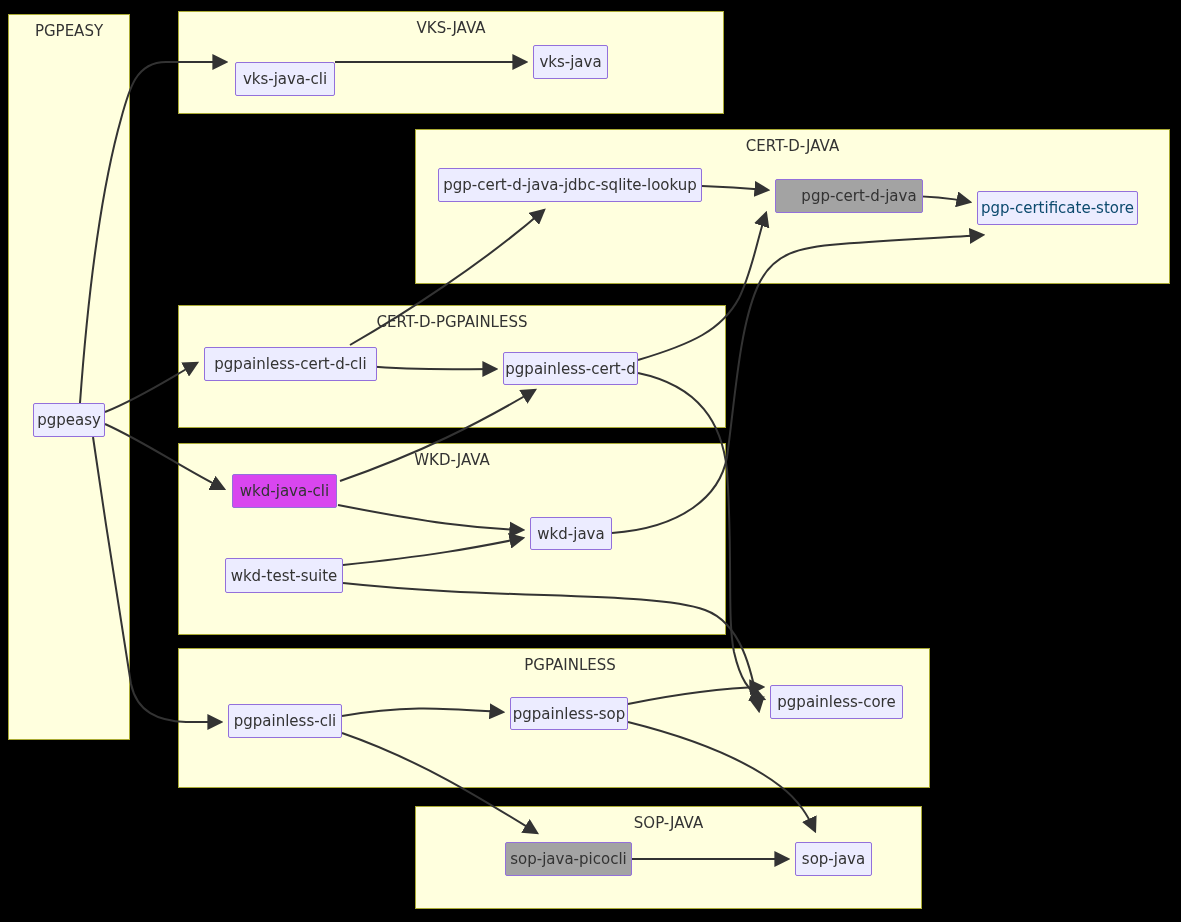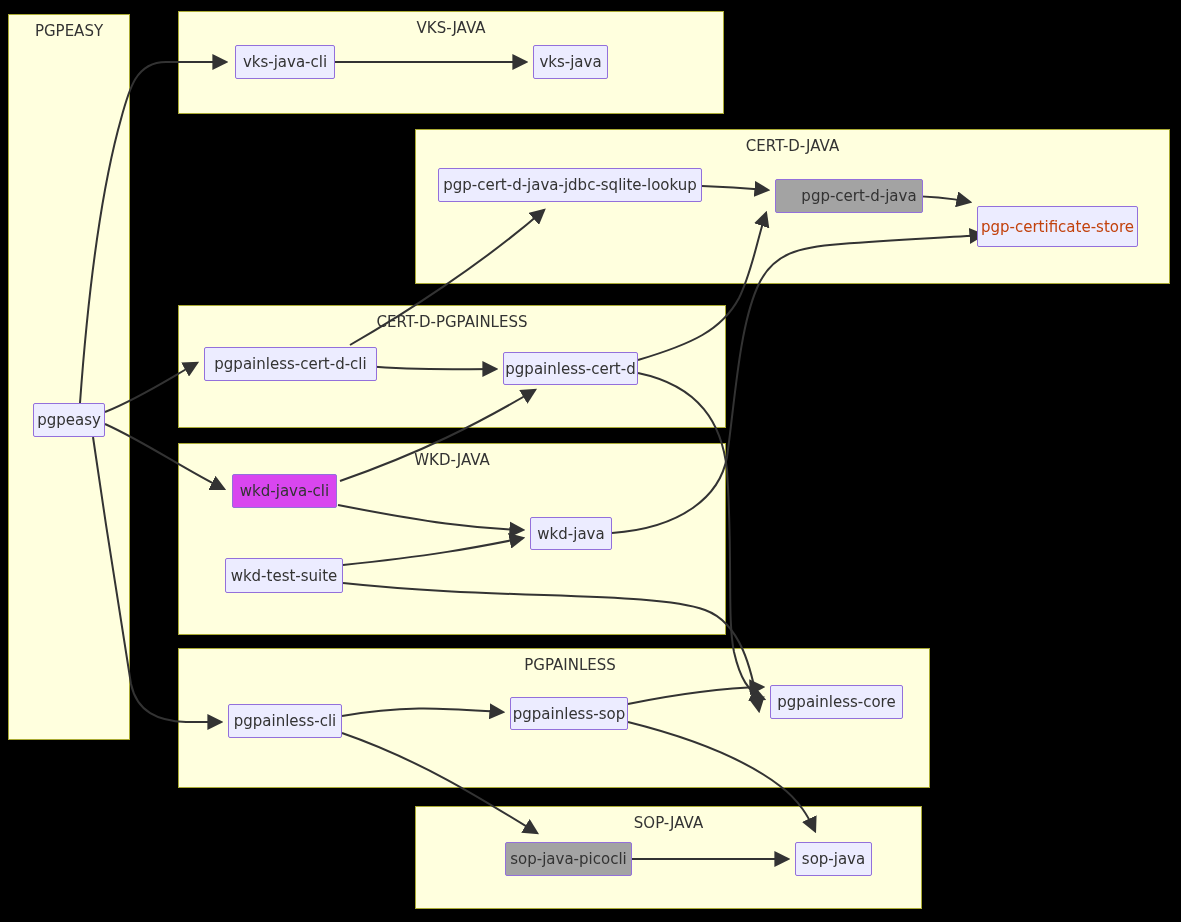--- a/index.html
+++ b/index.html
@@ -89,25 +89,25 @@
       <path d="M 343,565 C 430,556 474,548 523,538" fill="none" stroke="#333333" stroke-width="2" marker-end="url(#arrow)"></path>
       <path d="M 343,583 C 500,600 652,591 705,610 C 741,623 752,670 759,711" fill="none" stroke="#333333" stroke-width="2" marker-end="url(#arrow)"></path>
       <path d="M 612,533 C 682,528 720,496 727,457 C 735,400 739,330 757,288 C 772,252 801,247 841,244 C 896,240 938,238 983,235" fill="none" stroke="#333333" stroke-width="2" marker-end="url(#arrow)"></path>
       <path d="M 342,716 C 408,704 452,709 503,712" fill="none" stroke="#333333" stroke-width="2" marker-end="url(#arrow)"></path>
       <path d="M 342,733 C 420,760 482,799 537,833" fill="none" stroke="#333333" stroke-width="2" marker-end="url(#arrow)"></path>
       <path d="M 628,704 C 682,693 722,688 763,687" fill="none" stroke="#333333" stroke-width="2" marker-end="url(#arrow)"></path>
       <path d="M 628,722 C 692,738 746,760 780,786 C 800,801 809,818 815,831" fill="none" stroke="#333333" stroke-width="2" marker-end="url(#arrow)"></path>
       <path d="M 632,859 L 788,859" fill="none" stroke="#333333" stroke-width="2" marker-end="url(#arrow)"></path>
     </svg>
     <div class="node" style="left: 33px; top: 403px; width: 72px; height: 34px; background: rgb(236, 236, 255); border-color: rgb(147, 112, 219); color: rgb(51, 51, 51);">pgpeasy</div>
-    <div class="node" style="left: 235px; top: 45px; width: 100px; height: 34px; background: rgb(236, 236, 255); border-color: rgb(147, 112, 219); color: rgb(51, 51, 51);">vks-java-cli</div>
+    <div class="node" style="left: 235px; top: 62px; width: 100px; height: 34px; background: rgb(236, 236, 255); border-color: rgb(147, 112, 219); color: rgb(51, 51, 51);">vks-java-cli</div>
     <div class="node" style="left: 533px; top: 45px; width: 75px; height: 34px; background: rgb(236, 236, 255); border-color: rgb(147, 112, 219); color: rgb(51, 51, 51);">vks-java</div>
     <div class="node" style="left: 438px; top: 168px; width: 264px; height: 34px; background: rgb(236, 236, 255); border-color: rgb(147, 112, 219); color: rgb(51, 51, 51);">pgp-cert-d-java-jdbc-sqlite-lookup</div>
     <div class="node" style="left: 775px; top: 179px; width: 148px; height: 34px; background: #a3a3a3; border-color: rgb(147, 112, 219); color: rgb(51, 51, 51); padding-left: 20px;">pgp-cert-d-java</div>
-    <div class="node" style="left: 977px; top: 206px; width: 161px; height: 41px; background: rgb(236, 236, 255); border-color: rgb(147, 112, 219); color: #c2410c;">pgp-certificate-store</div>
+    <div class="node" style="left: 977px; top: 191px; width: 161px; height: 34px; background: rgb(236, 236, 255); border-color: rgb(147, 112, 219); color: #0c4a6e;">pgp-certificate-store</div>
     <div class="node" style="left: 204px; top: 347px; width: 173px; height: 34px; background: rgb(236, 236, 255); border-color: rgb(147, 112, 219); color: rgb(51, 51, 51);">pgpainless-cert-d-cli</div>
     <div class="node" style="left: 503px; top: 352px; width: 135px; height: 33px; background: rgb(236, 236, 255); border-color: rgb(147, 112, 219); color: rgb(51, 51, 51);">pgpainless-cert-d</div>
     <div class="node" style="left: 232px; top: 474px; width: 105px; height: 34px; background: #d946ef; border-color: rgb(147, 112, 219); color: rgb(51, 51, 51);">wkd-java-cli</div>
     <div class="node" style="left: 530px; top: 517px; width: 82px; height: 33px; background: rgb(236, 236, 255); border-color: rgb(147, 112, 219); color: rgb(51, 51, 51);">wkd-java</div>
     <div class="node" style="left: 225px; top: 558px; width: 118px; height: 35px; background: rgb(236, 236, 255); border-color: rgb(147, 112, 219); color: rgb(51, 51, 51);">wkd-test-suite</div>
     <div class="node" style="left: 228px; top: 704px; width: 114px; height: 34px; background: rgb(236, 236, 255); border-color: rgb(147, 112, 219); color: rgb(51, 51, 51);">pgpainless-cli</div>
     <div class="node" style="left: 510px; top: 697px; width: 118px; height: 33px; background: rgb(236, 236, 255); border-color: rgb(147, 112, 219); color: rgb(51, 51, 51);">pgpainless-sop</div>
     <div class="node" style="left: 770px; top: 685px; width: 133px; height: 34px; background: rgb(236, 236, 255); border-color: rgb(147, 112, 219); color: rgb(51, 51, 51);">pgpainless-core</div>
     <div class="node" style="left: 505px; top: 842px; width: 127px; height: 34px; background: #a3a3a3; border-color: rgb(147, 112, 219); color: rgb(51, 51, 51);">sop-java-picocli</div>
     <div class="node" style="left: 795px; top: 842px; width: 77px; height: 34px; background: rgb(236, 236, 255); border-color: rgb(147, 112, 219); color: rgb(51, 51, 51);">sop-java</div>

